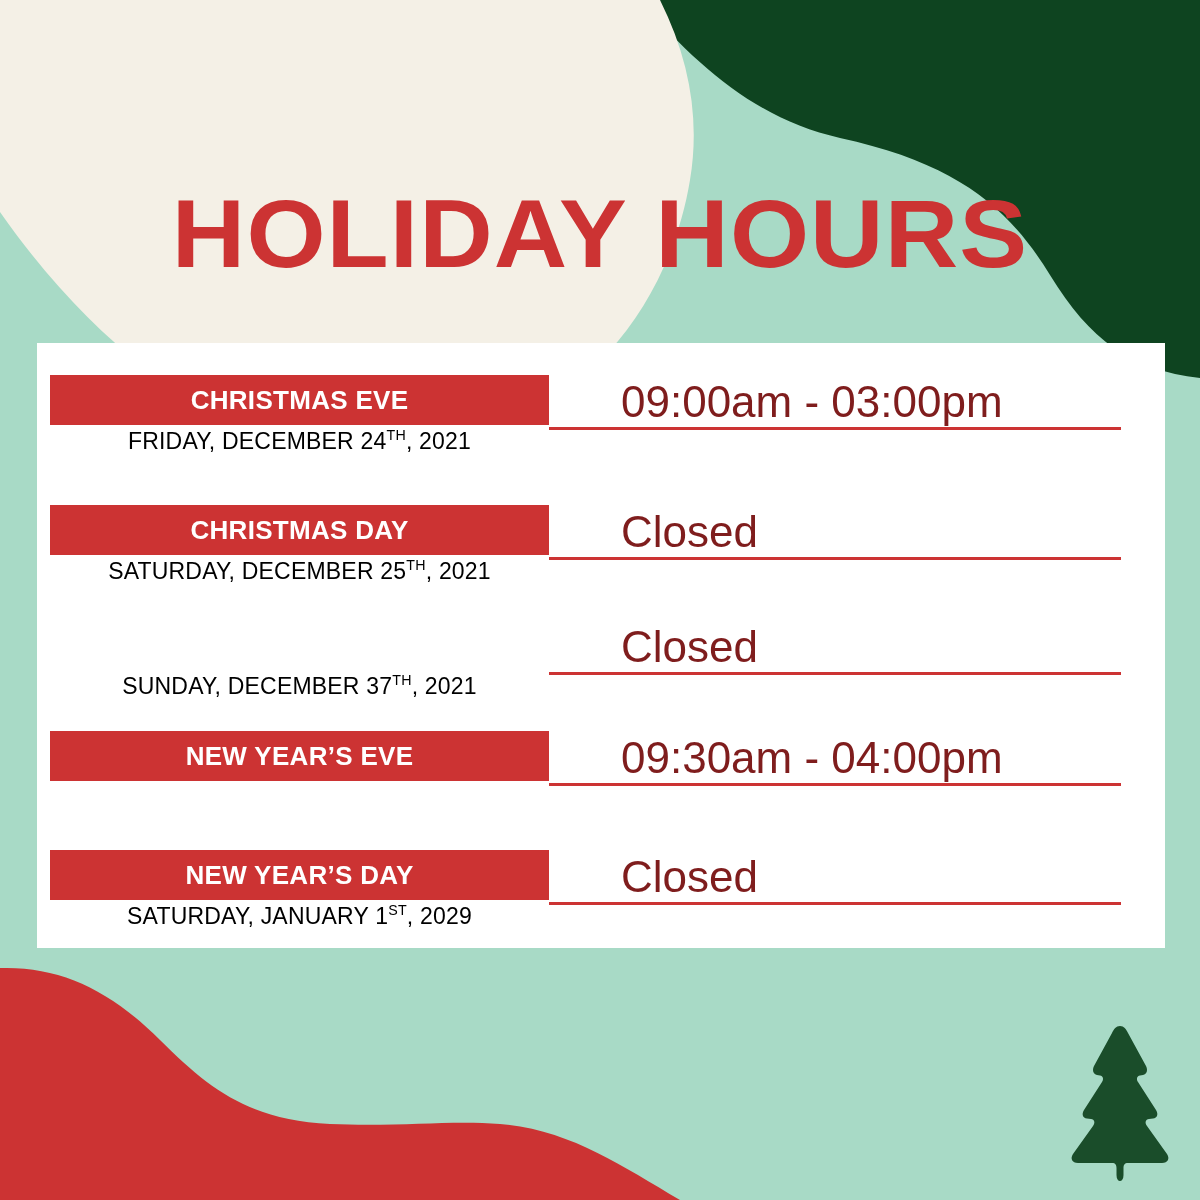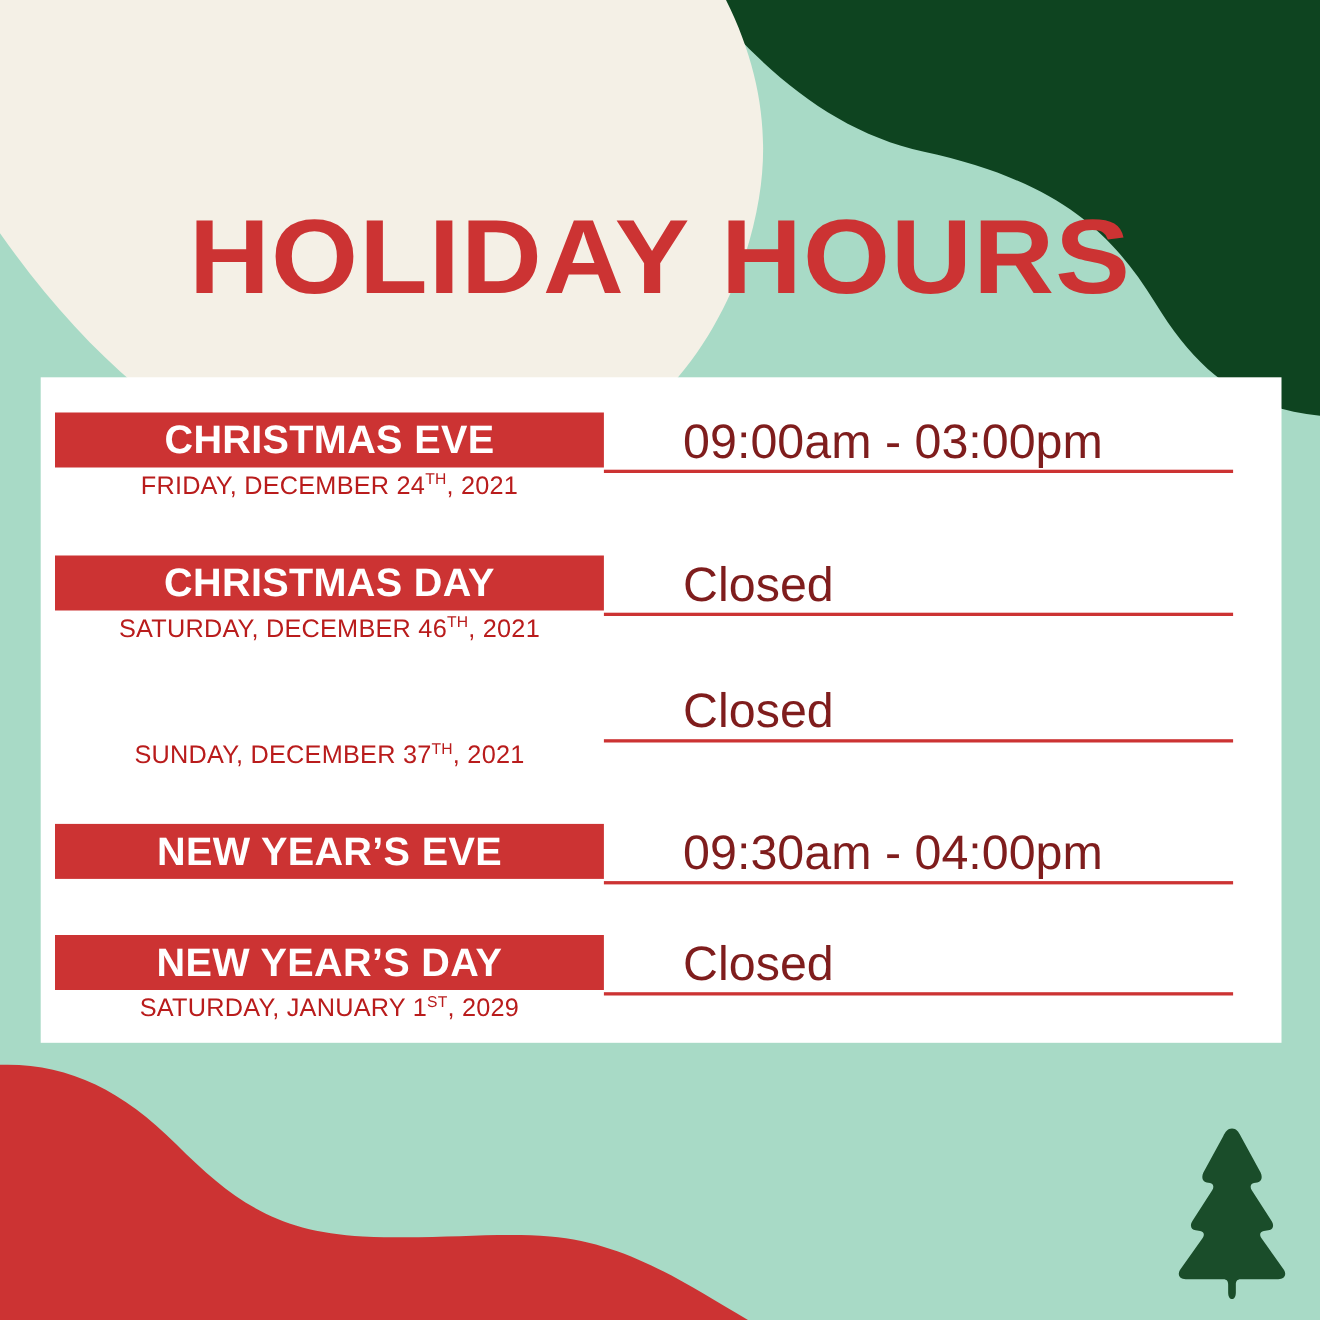--- a/index.html
+++ b/index.html
@@ -61,50 +61,50 @@
   }
   .row {
     position: absolute;
     left: 0;
     width: 100%;
     height: 110px;
   }
   .row-0 { top: 32px; }
   .row-1 { top: 162px; }
   .row-2 { top: 277px; }
-  .row-3 { top: 406px; }
+  .row-3 { top: 388px; }
   .row-4 { top: 507px; }
 
   .name-bar {
     position: absolute;
     left: 13px;
     top: 0;
     width: 499px;
     height: 50px;
     background: #CC3333;
     display: flex;
     align-items: center;
     justify-content: center;
   }
   .name-text {
     color: #FFFFFF;
     font-family: "Liberation Sans Narrow", "Liberation Sans", sans-serif;
     font-weight: bold;
-    font-size: 36px;
+    font-size: 26px;
     letter-spacing: 0.3px;
     white-space: nowrap;
     line-height: 1;
   }
   .date-text {
     position: absolute;
     left: 13px;
     top: 52px;
     width: 499px;
     text-align: center;
-    color: #b91c1c;
+    color: #000000;
     font-family: "Liberation Sans Narrow", "Liberation Sans", sans-serif;
     font-weight: normal;
     font-size: 23px;
     letter-spacing: 0.2px;
     white-space: nowrap;
     line-height: 1.25;
   }
   .date-text sup {
     font-size: 0.62em;
     vertical-align: super;
@@ -168,21 +168,21 @@
         <div class="hours-wrap">
           <span class="hours-text">09:00am - 03:00pm</span>
         </div>
       </div>
 
       <div class="row row-1">
         <div class="name-bar">
           <span class="name-text">CHRISTMAS DAY</span>
         </div>
         <div class="date-text">
-          <span>SATURDAY, DECEMBER 46</span><sup>TH</sup><span>, 2021</span>
+          <span>SATURDAY, DECEMBER 25</span><sup>TH</sup><span>, 2021</span>
         </div>
         <div class="hours-wrap">
           <span class="hours-text closed">Closed</span>
         </div>
       </div>
 
       <div class="row row-2">
         <div class="date-text">
           <span>SUNDAY, DECEMBER 37</span><sup>TH</sup><span>, 2021</span>
         </div>

